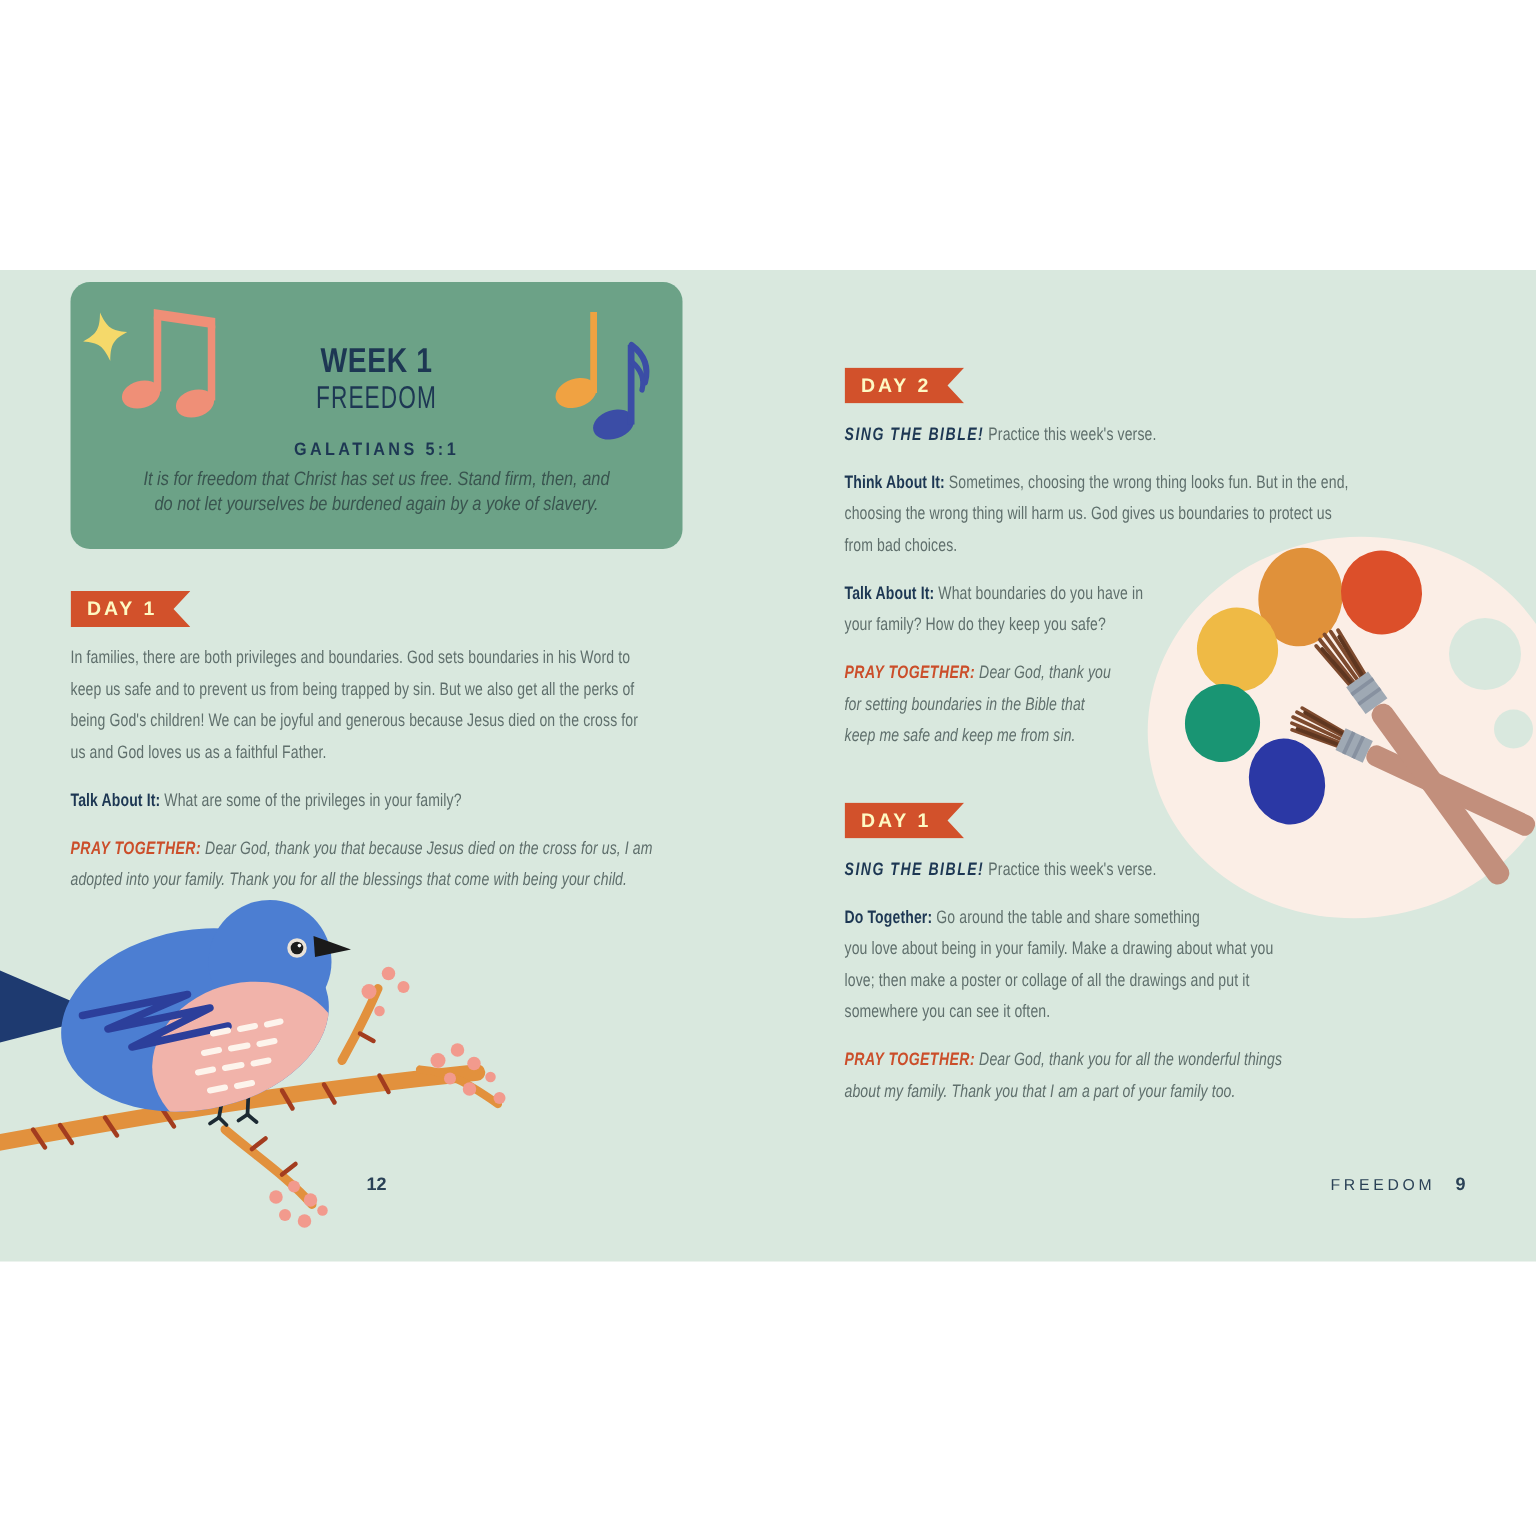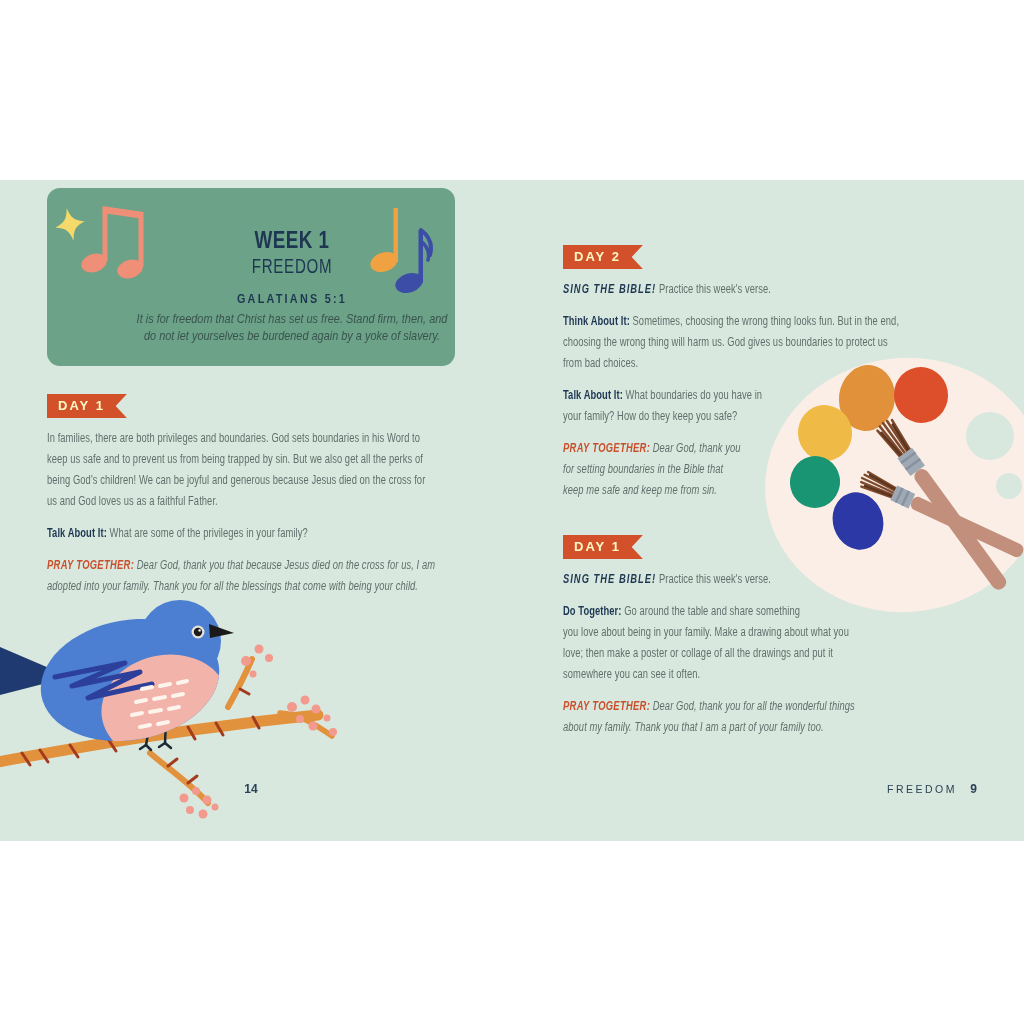--- a/index.html
+++ b/index.html
@@ -1,21 +1,21 @@
 <!DOCTYPE html>
 <html><head>
 <meta charset="utf-8">
 <style>
   html,body{margin:0;padding:0;background:#ffffff;}
   body{width:1024px;height:1024px;position:relative;font-family:"Liberation Sans",sans-serif;}
   .spread{position:absolute;left:0;top:180px;width:1024px;height:661px;background:#d9e8de;overflow:hidden;}
 
   
   .card{position:absolute;left:47px;top:8px;width:408px;height:178px;background:#6ca287;border-radius:13px;}
-  .card-inner{position:absolute;left:0;top:40px;width:100%;text-align:center;margin-left:41px;}
+  .card-inner{position:absolute;left:0;top:40px;width:100%;text-align:center;}
   .week{font-size:23px;font-weight:bold;color:#1d3753;letter-spacing:.5px;
         transform:scaleX(.82);transform-origin:50% 0;line-height:25px;}
   .theme{font-size:21px;font-weight:400;color:#1d3753;letter-spacing:1px;
         transform:scaleX(.72);transform-origin:50% 0;line-height:26px;}
   .ref{margin-top:12px;font-size:12px;font-weight:bold;color:#1d3753;letter-spacing:2.5px;
         transform:scaleX(.9);transform-origin:50% 0;line-height:16px;}
   .verse{margin-top:3px;font-size:13px;font-style:italic;color:#39544f;line-height:17px;
         white-space:pre-line;transform:scaleX(.84);transform-origin:50% 0;}
 
   
@@ -236,20 +236,20 @@
           <path d="M7,-7 L36,-4.5" stroke="#5e3620"></path>
         <path d="M7,7 L36,4.5" stroke="#5e3620"></path>
       </g>
       <rect x="37" y="-9" width="22" height="18" fill="#9fa9b4"></rect>
       <path d="M43,-9 L43,9 M51,-9 L51,9" stroke="#8791a0" stroke-width="2.5"></path>
       <rect x="59" y="-7.5" width="145" height="15" rx="7" fill="#c28f7c"></rect>
     </g>
   </svg>
 
   <div class="foot foot-left">
-    <span class="pagenum">14</span>
+    <span class="pagenum">12</span>
   </div>
   <div class="foot foot-right">
     <span class="runhead">FREEDOM</span>
     <span class="pagenum">9</span>
   </div>
 
 </div>
 
 </body></html>

